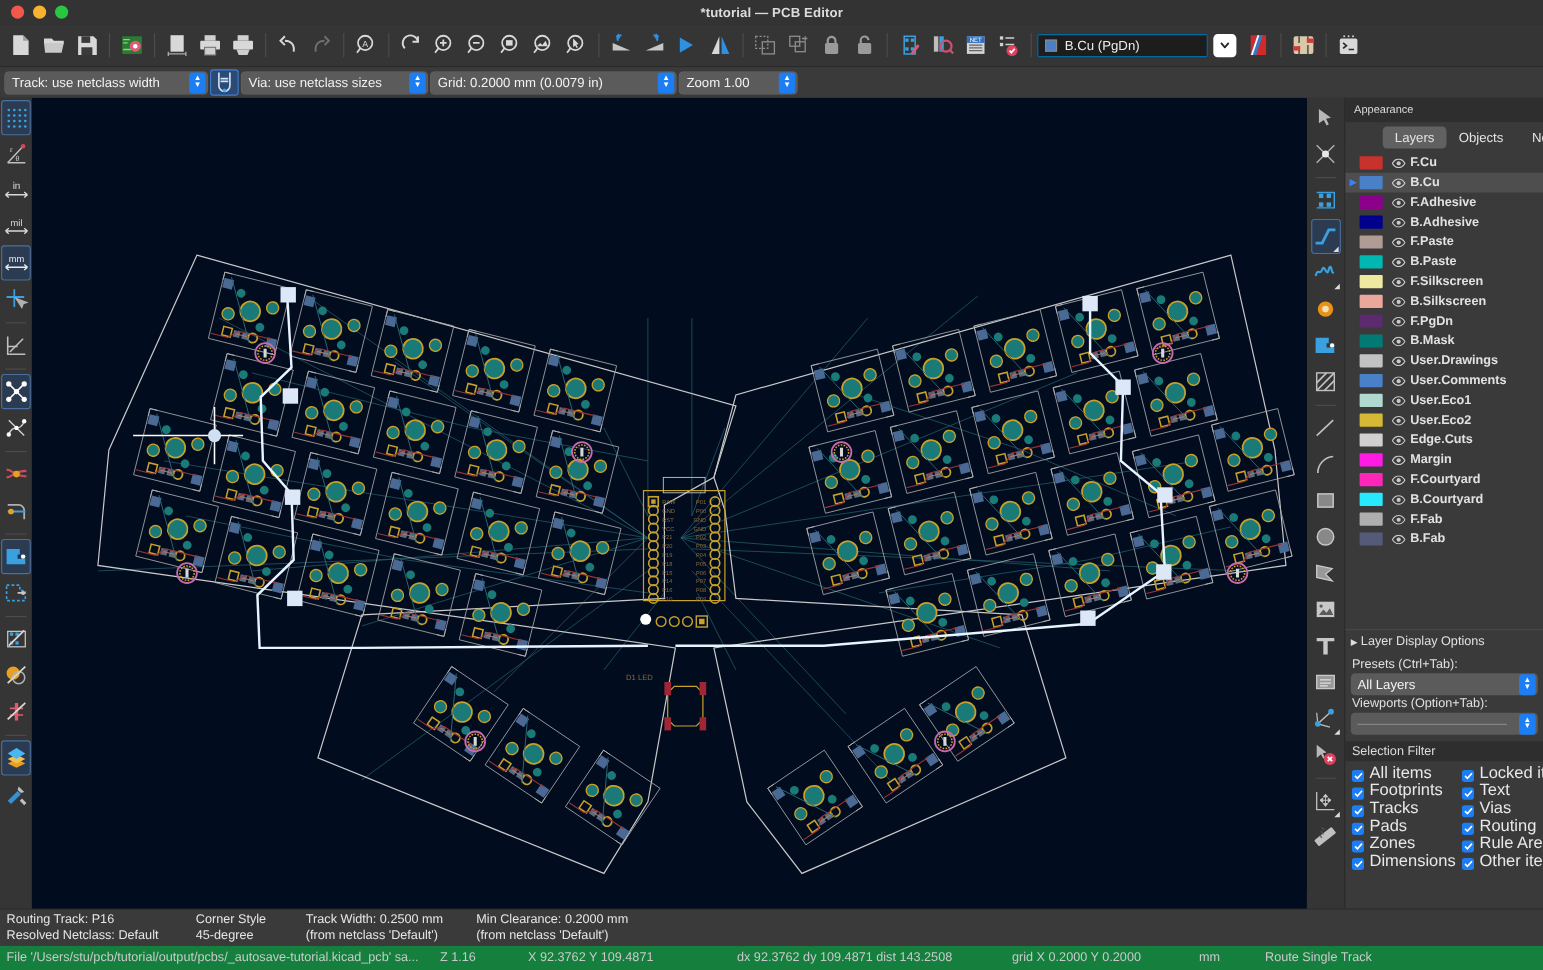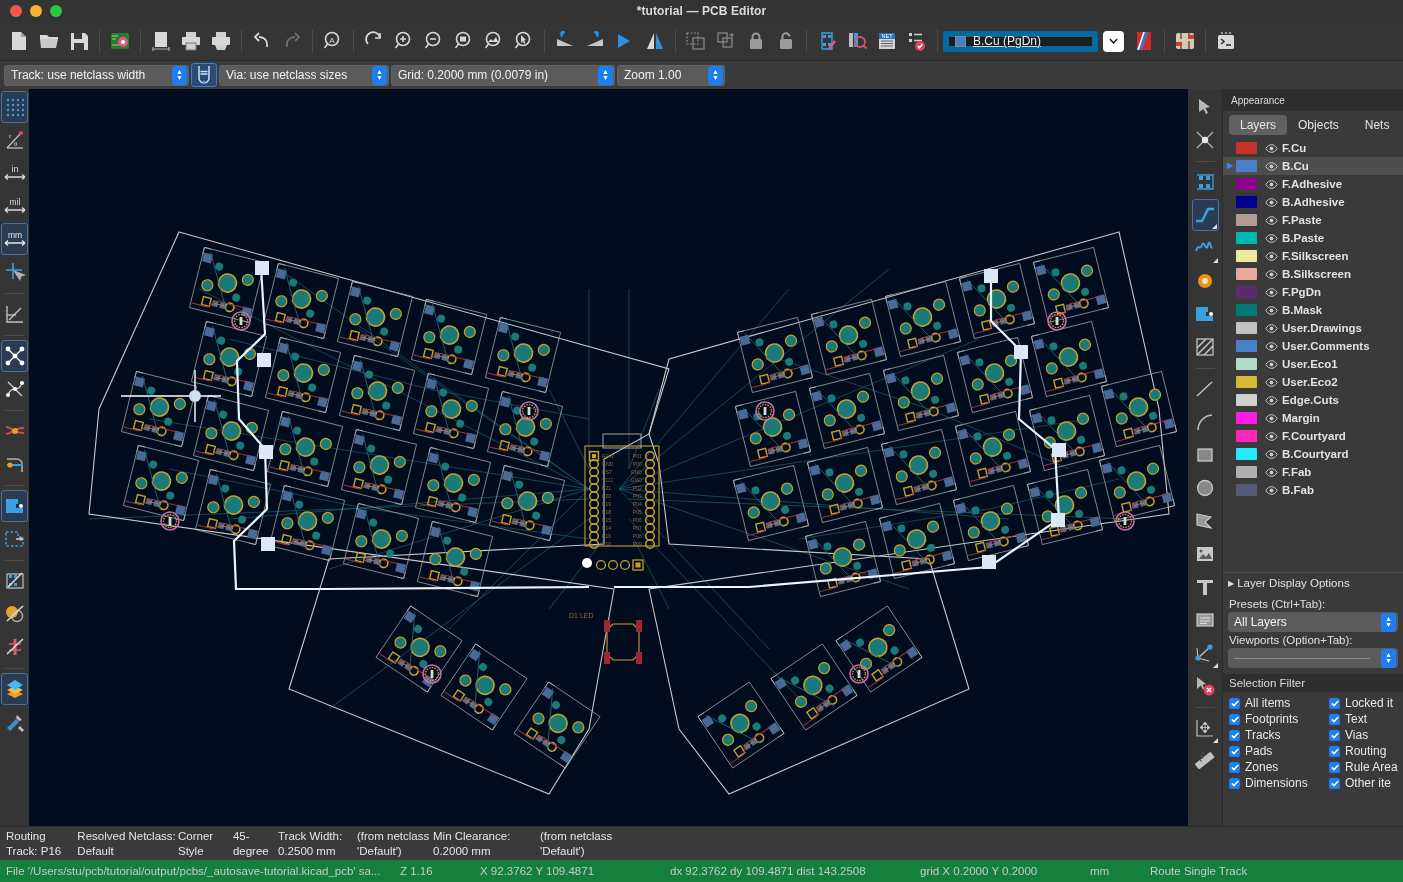--- a/index.html
+++ b/index.html
@@ -56,21 +56,21 @@
   .rtb { width:34px; background:#353535; display:flex; flex-direction:column;
      align-items:center; padding-top:2px; flex:0 0 34px;}
 
   
   .apanel { width:181px; background:#3a3a3a; flex:0 0 181px; display:flex; flex-direction:column;
      border-left:1px solid #2a2a2a; }
   .apanel-hd { height:22px; background:#2e2e2e; display:flex; align-items:center;
      padding-left:8px; font-size:10px; color:#dcdcdc;}
   .tabs { display:flex; align-items:center; height:26px; padding:2px 4px 0 6px; gap:0px; }
   .tab { font-size:12px; color:#e4e4e4; padding:3px 11px; border-radius:4px; }
-  .tab.active { background:#616161; }
+  .tab.active { background:#616161;margin-left:28px; }
   .tabdiv { width:1px; height:13px; background:#5a5a5a; margin:0 2px;}
   .layerlist { flex:0 0 auto; background:#3a3a3a; overflow:hidden; padding-top:2px;font-weight:bold;}
   .lrow { height:18px; display:flex; align-items:center; padding-left:4px; font-size:11.5px;
      color:#e2e2e2; position:relative; }
   .lrow.sel { background:#4e4e4e; }
   .lcaret { width:9px; font-size:8px; color:#3b82f6; line-height:1; }
   .lswatch { width:21px; height:12px; border-radius:1px; margin-right:6px; }
   .leye { width:16px; display:flex; align-items:center; justify-content:center; margin-right:3px;}
   .lname { white-space:nowrap; }
   .ldo { font-size:11.5px; color:#e0e0e0; padding:4px 0 4px 5px; display:flex;
@@ -78,30 +78,30 @@
   .presets { padding:3px 5px 0 5px;}
   .plabel { font-size:11.5px; color:#e0e0e0; margin:2px 0 2px 1px;}
   .pcombo { height:20px; background:#5b5b5b; border-radius:4px; display:flex;
      align-items:center; padding:0 2px 0 6px; color:#f4f4f4; font-size:12px; }
   .pcombo .fill{flex:1; overflow:hidden; white-space:nowrap;}
   .vpline{flex:1; height:1px; background:#8a8a8a; margin-right:4px;}
   .selfilter-hd { background:#2e2e2e; height:18px; display:flex; align-items:center;
      padding-left:6px; font-size:11.5px; color:#dcdcdc; margin-top:6px;}
   .sfgrid { display:grid; grid-template-columns:100px 1fr; padding:3px 0 0 6px;
      row-gap:0px; }
-  .sfitem { display:flex; align-items:center; gap:5px; font-size:12px; color:#e8e8e8;
+  .sfitem { display:flex; align-items:flex-end; gap:5px; font-size:15px; color:#e8e8e8;
      height:16px; white-space:nowrap;}
   .cbx { width:11px; height:11px; background:#1d7ef3; border-radius:2.5px; flex:0 0 11px;
      display:flex; align-items:center; justify-content:center;}
   .cbx svg{display:block;}
 
   
   .infobar { height:34px; background:#3a3a3a; display:flex; align-items:center;
      font-size:11.5px; color:#e6e6e6; flex:0 0 34px; border-top:1px solid #2d2d2d;}
-  .icol { display:flex; flex-direction:row; justify-content:center; line-height:15px; }
+  .icol { display:flex; flex-direction:column; justify-content:center; line-height:15px; }
   .statusbar { height:22px; background:#15803d; display:flex; align-items:center;
      font-size:11.5px; color:#c9c9c9; flex:0 0 22px; }
 </style>
 </head>
 <body>
 
 <div class="app">
 
   <div class="titlebar">
     <div class="traffic">
@@ -304,21 +304,21 @@
     <div class="tbtn">
         <svg width="22" height="22" viewBox="0 0 22 22">
           <rect x="3" y="3" width="3" height="3" fill="#cfcfcf"></rect>
           <rect x="3" y="9" width="3" height="3" fill="#cfcfcf"></rect>
           <path d="M8 4.5h8M8 10.5h8" stroke="#cfcfcf" stroke-width="1.3"></path>
           <circle cx="14" cy="16" r="5" fill="#e0415f"></circle>
           <path d="M11.8 16l1.6 1.8 3-3.5" stroke="#fff" stroke-width="1.6" fill="none"></path>
         </svg>
       </div>
     <div class="sep"></div>
-    <div style="display:flex;align-items:center;background:#1d1d1d;border:6px solid #0369a1;border-radius:2px;height:21px;width:155px;padding:0 6px;gap:7px;text-decoration:underline;">
+    <div style="display:flex;align-items:center;background:#1d1d1d;border:1px solid #0369a1;border-radius:2px;height:21px;width:155px;padding:0 6px;gap:7px;">
       <span style="width: 11px; height: 11px; display: block; border: 1px solid rgb(136, 136, 136); background: rgb(74, 128, 200);" id="layerswatch"></span>
       <span style="font-size:12px;color:#ececec;">B.Cu (PgDn)</span>
     </div>
     <div style="width:21px;height:21px;background:#fff;border-radius:4px;margin-left:5px;display:flex;align-items:center;justify-content:center;">
       <svg width="9" height="6" viewBox="0 0 9 6">
           <path d="M1 1l3.5 4L8 1" stroke="#222" stroke-width="1.6" fill="none"></path>
         </svg>
     </div>
     <div class="tbtn" style="margin-left:5px">
       <svg width="22" height="22" viewBox="0 0 22 22">

